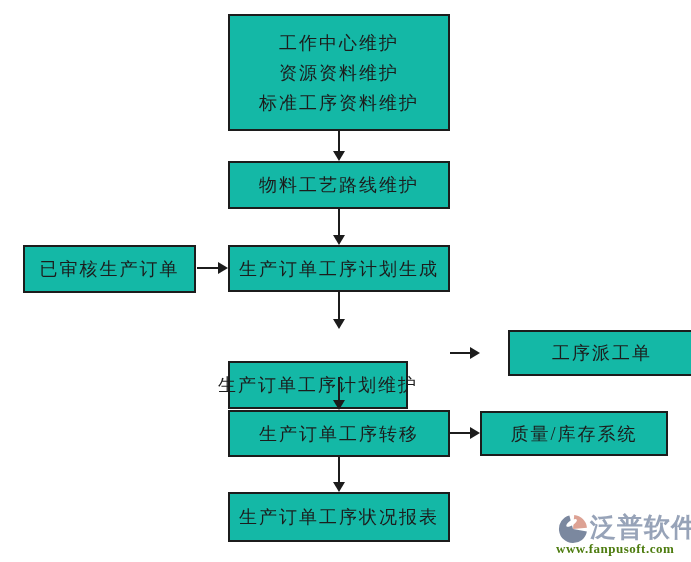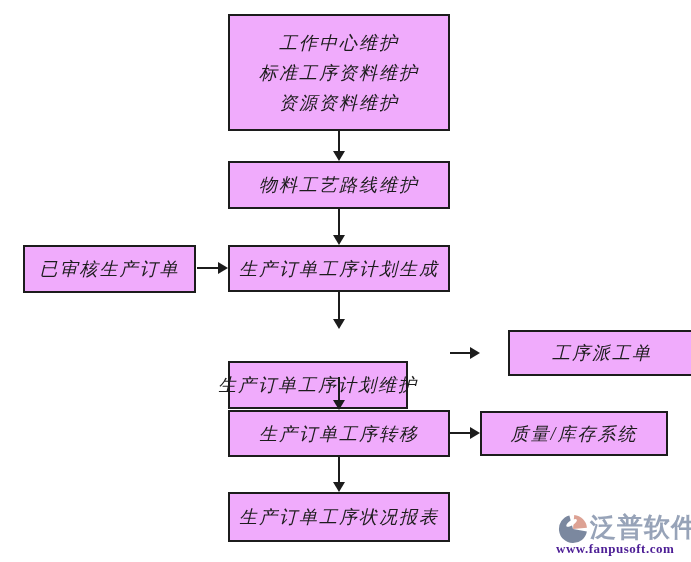--- a/index.html
+++ b/index.html
@@ -8,31 +8,30 @@
     width: 691px;
     height: 562px;
     background: #ffffff;
     font-family: "Liberation Serif", "DejaVu Serif", serif;
     overflow: hidden;
   }
   .box {
     position: absolute;
     box-sizing: border-box;
     border: 2px solid #1c1c1c;
-    background: #f0abfc;
+    background: #14b8a6;
     color: #1c1c1c;
     display: flex;
     align-items: center;
     justify-content: center;
     font-size: 18px;
     letter-spacing: 2px;
     text-align: center;
     line-height: 1;
     white-space: nowrap;
-    font-style: italic;
   }
   .box.multiline {
     flex-direction: column;
     gap: 12px;
   }
   
   .varrow { position: absolute; width: 12px; }
   .varrow .shaft {
     position: absolute; left: 5px; top: 0;
     width: 2px; height: calc(100% - 9px);
@@ -65,21 +64,21 @@
   #watermark .brand {
     position: absolute; left: 38px; top: 2px;
     font-size: 26px; letter-spacing: 1px;
     color: #97a3b8; font-weight: bold;
     font-family: "Liberation Serif", "DejaVu Serif", serif;
     white-space: nowrap;
   }
   #watermark .url {
     position: absolute; left: 4px; top: 33px;
     font-size: 13px; font-weight: bold; letter-spacing: 0.5px;
-    color: #4c1d95;
+    color: #4d7c0f;
     font-family: "Liberation Serif", "DejaVu Serif", serif;
     white-space: nowrap;
   }
 
   
   #node-master-data      { left: 228px; top: 14px;  width: 222px; height: 117px; }
   #node-routing          { left: 228px; top: 161px; width: 222px; height: 48px; }
   #node-approved-order   { left: 23px;  top: 245px; width: 173px; height: 48px; }
   #node-plan-generate    { left: 228px; top: 245px; width: 222px; height: 47px; }
   #node-plan-maintain    { left: 228px; top: 329px; width: 180px; height: 48px; margin-top: 32px; }
@@ -98,22 +97,22 @@
   #harrow-2 { left: 450px; top: 347px; width: 30px; }
   #harrow-3 { left: 450px; top: 427px; width: 30px; }
 </style>
 </head>
 <body>
 
 <div id="canvas">
 
   <div class="box multiline" id="node-master-data">
     <span>工作中心维护</span>
+    <span>资源资料维护</span>
     <span>标准工序资料维护</span>
-    <span>资源资料维护</span>
   </div>
 
   <div class="box" id="node-routing">
     <span>物料工艺路线维护</span>
   </div>
 
   <div class="box" id="node-approved-order">
     <span>已审核生产订单</span>
   </div>
 

